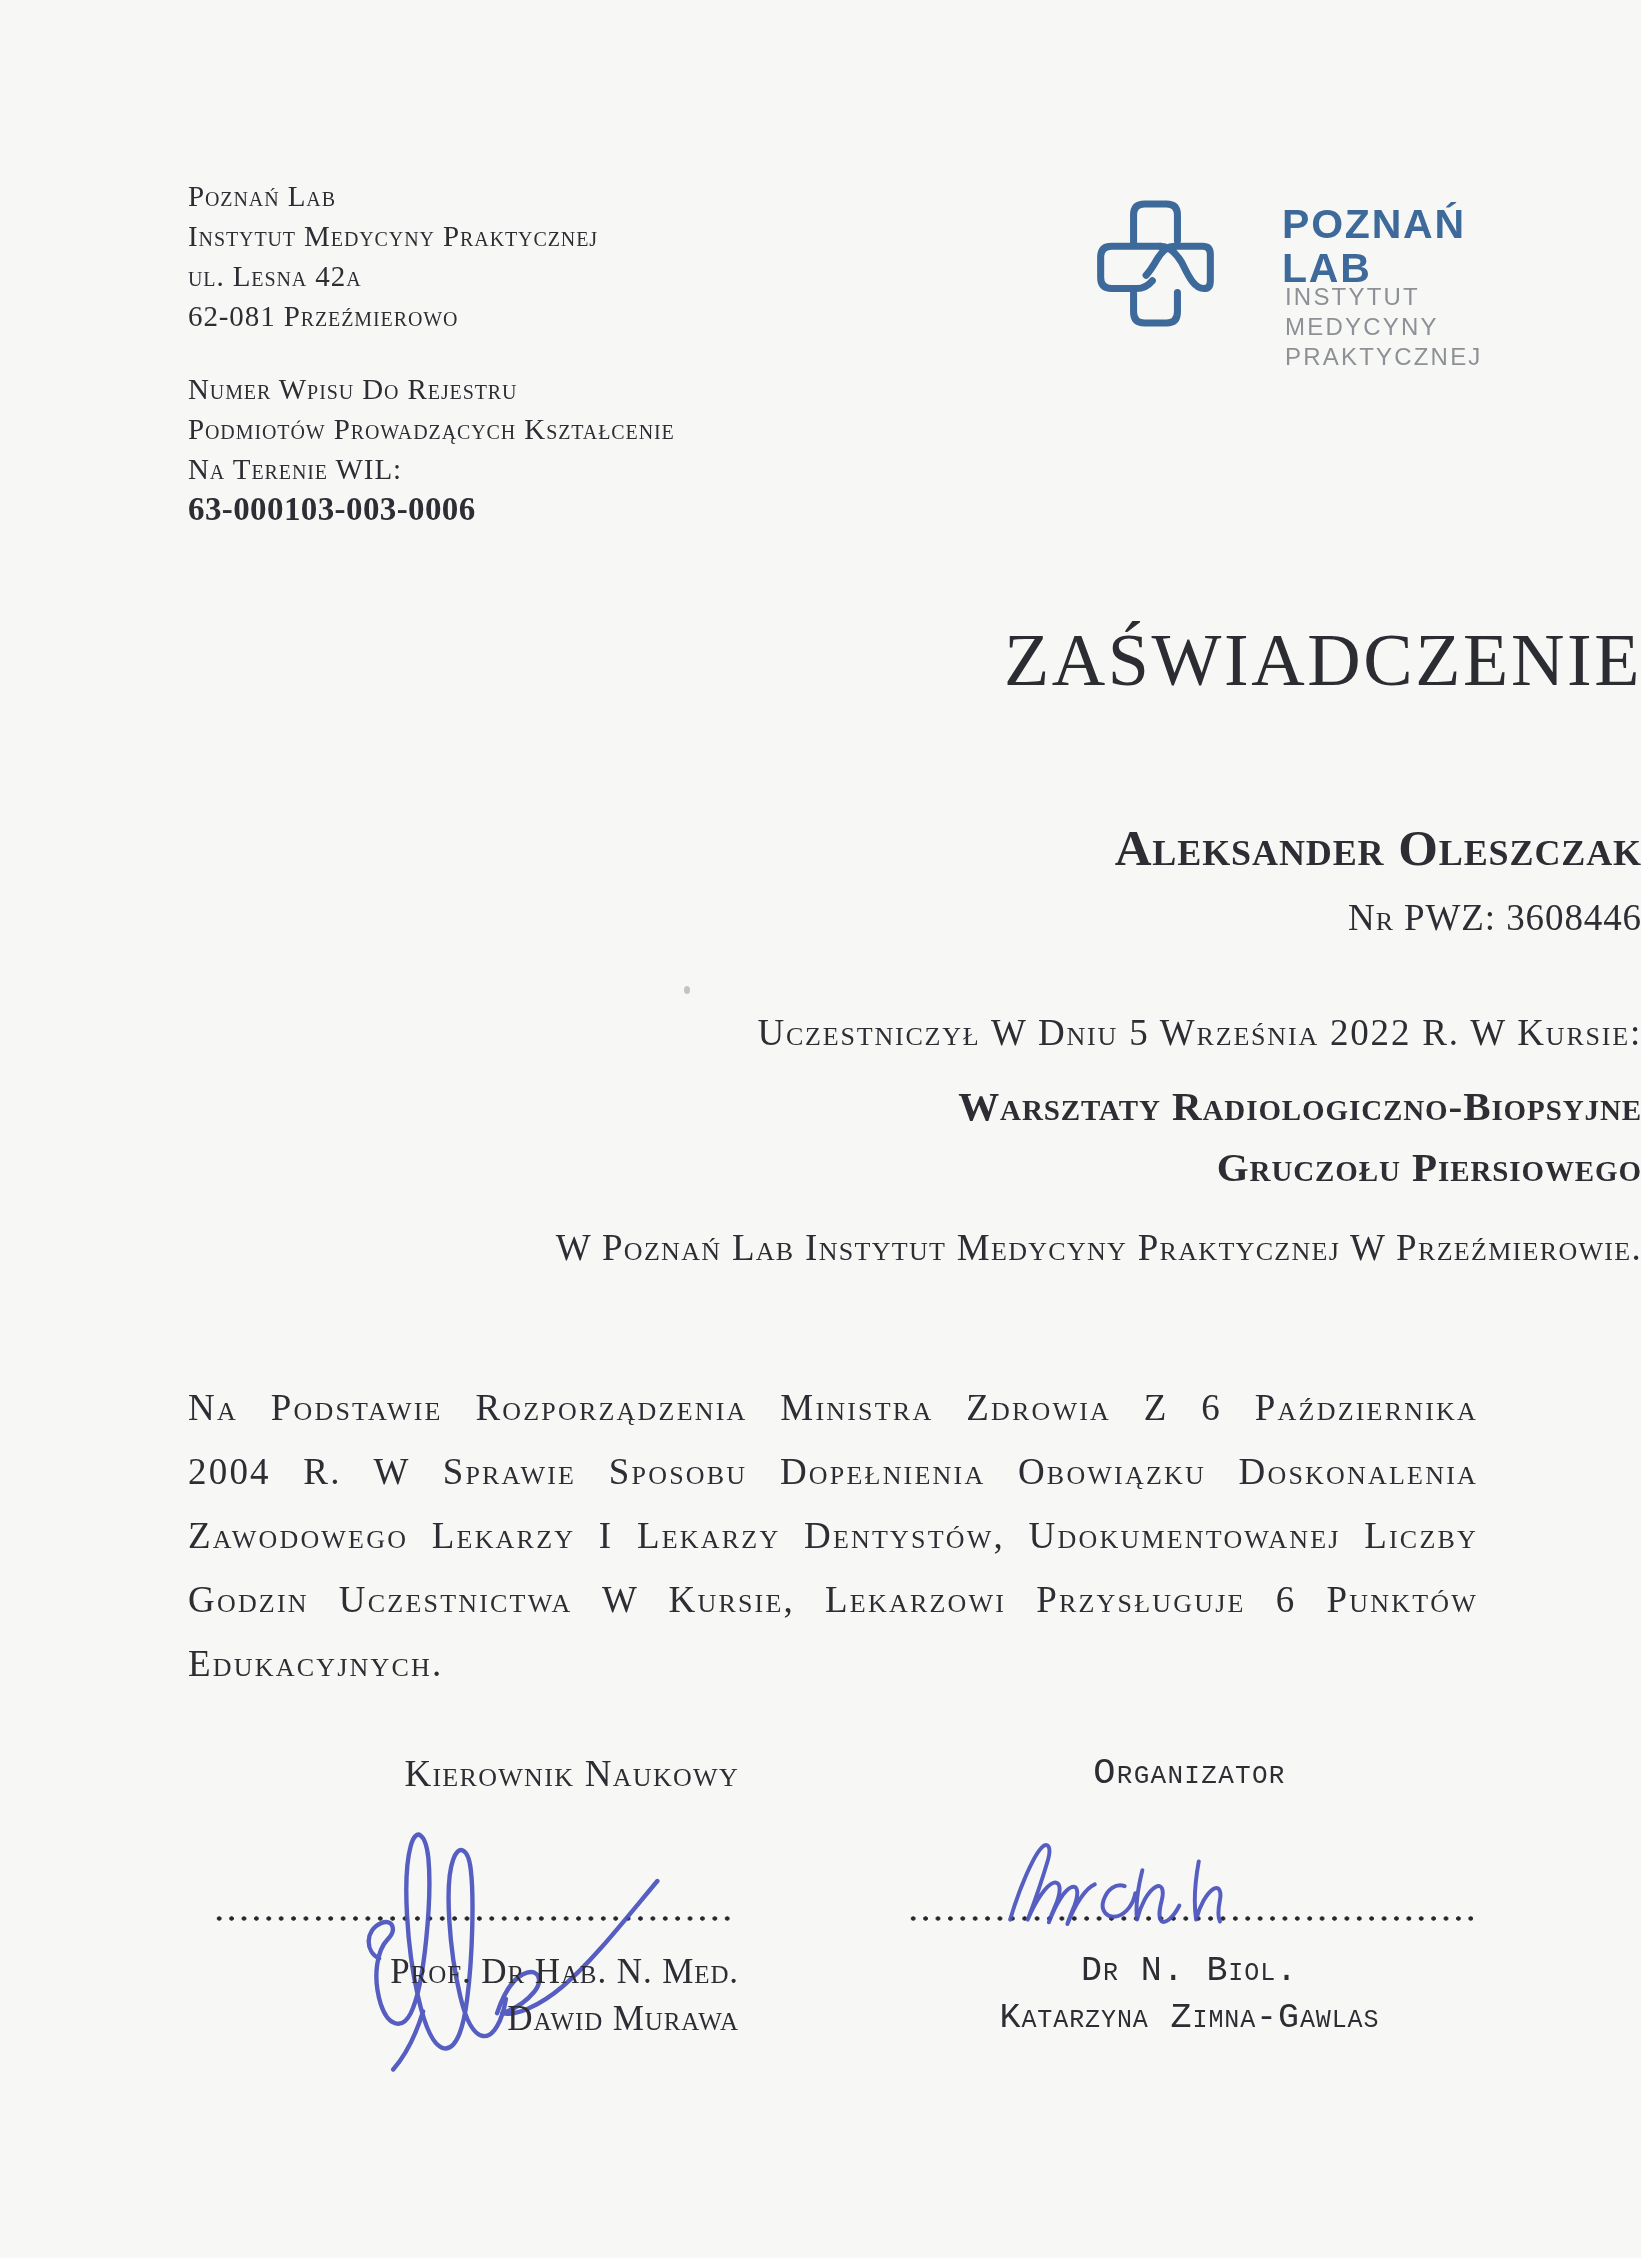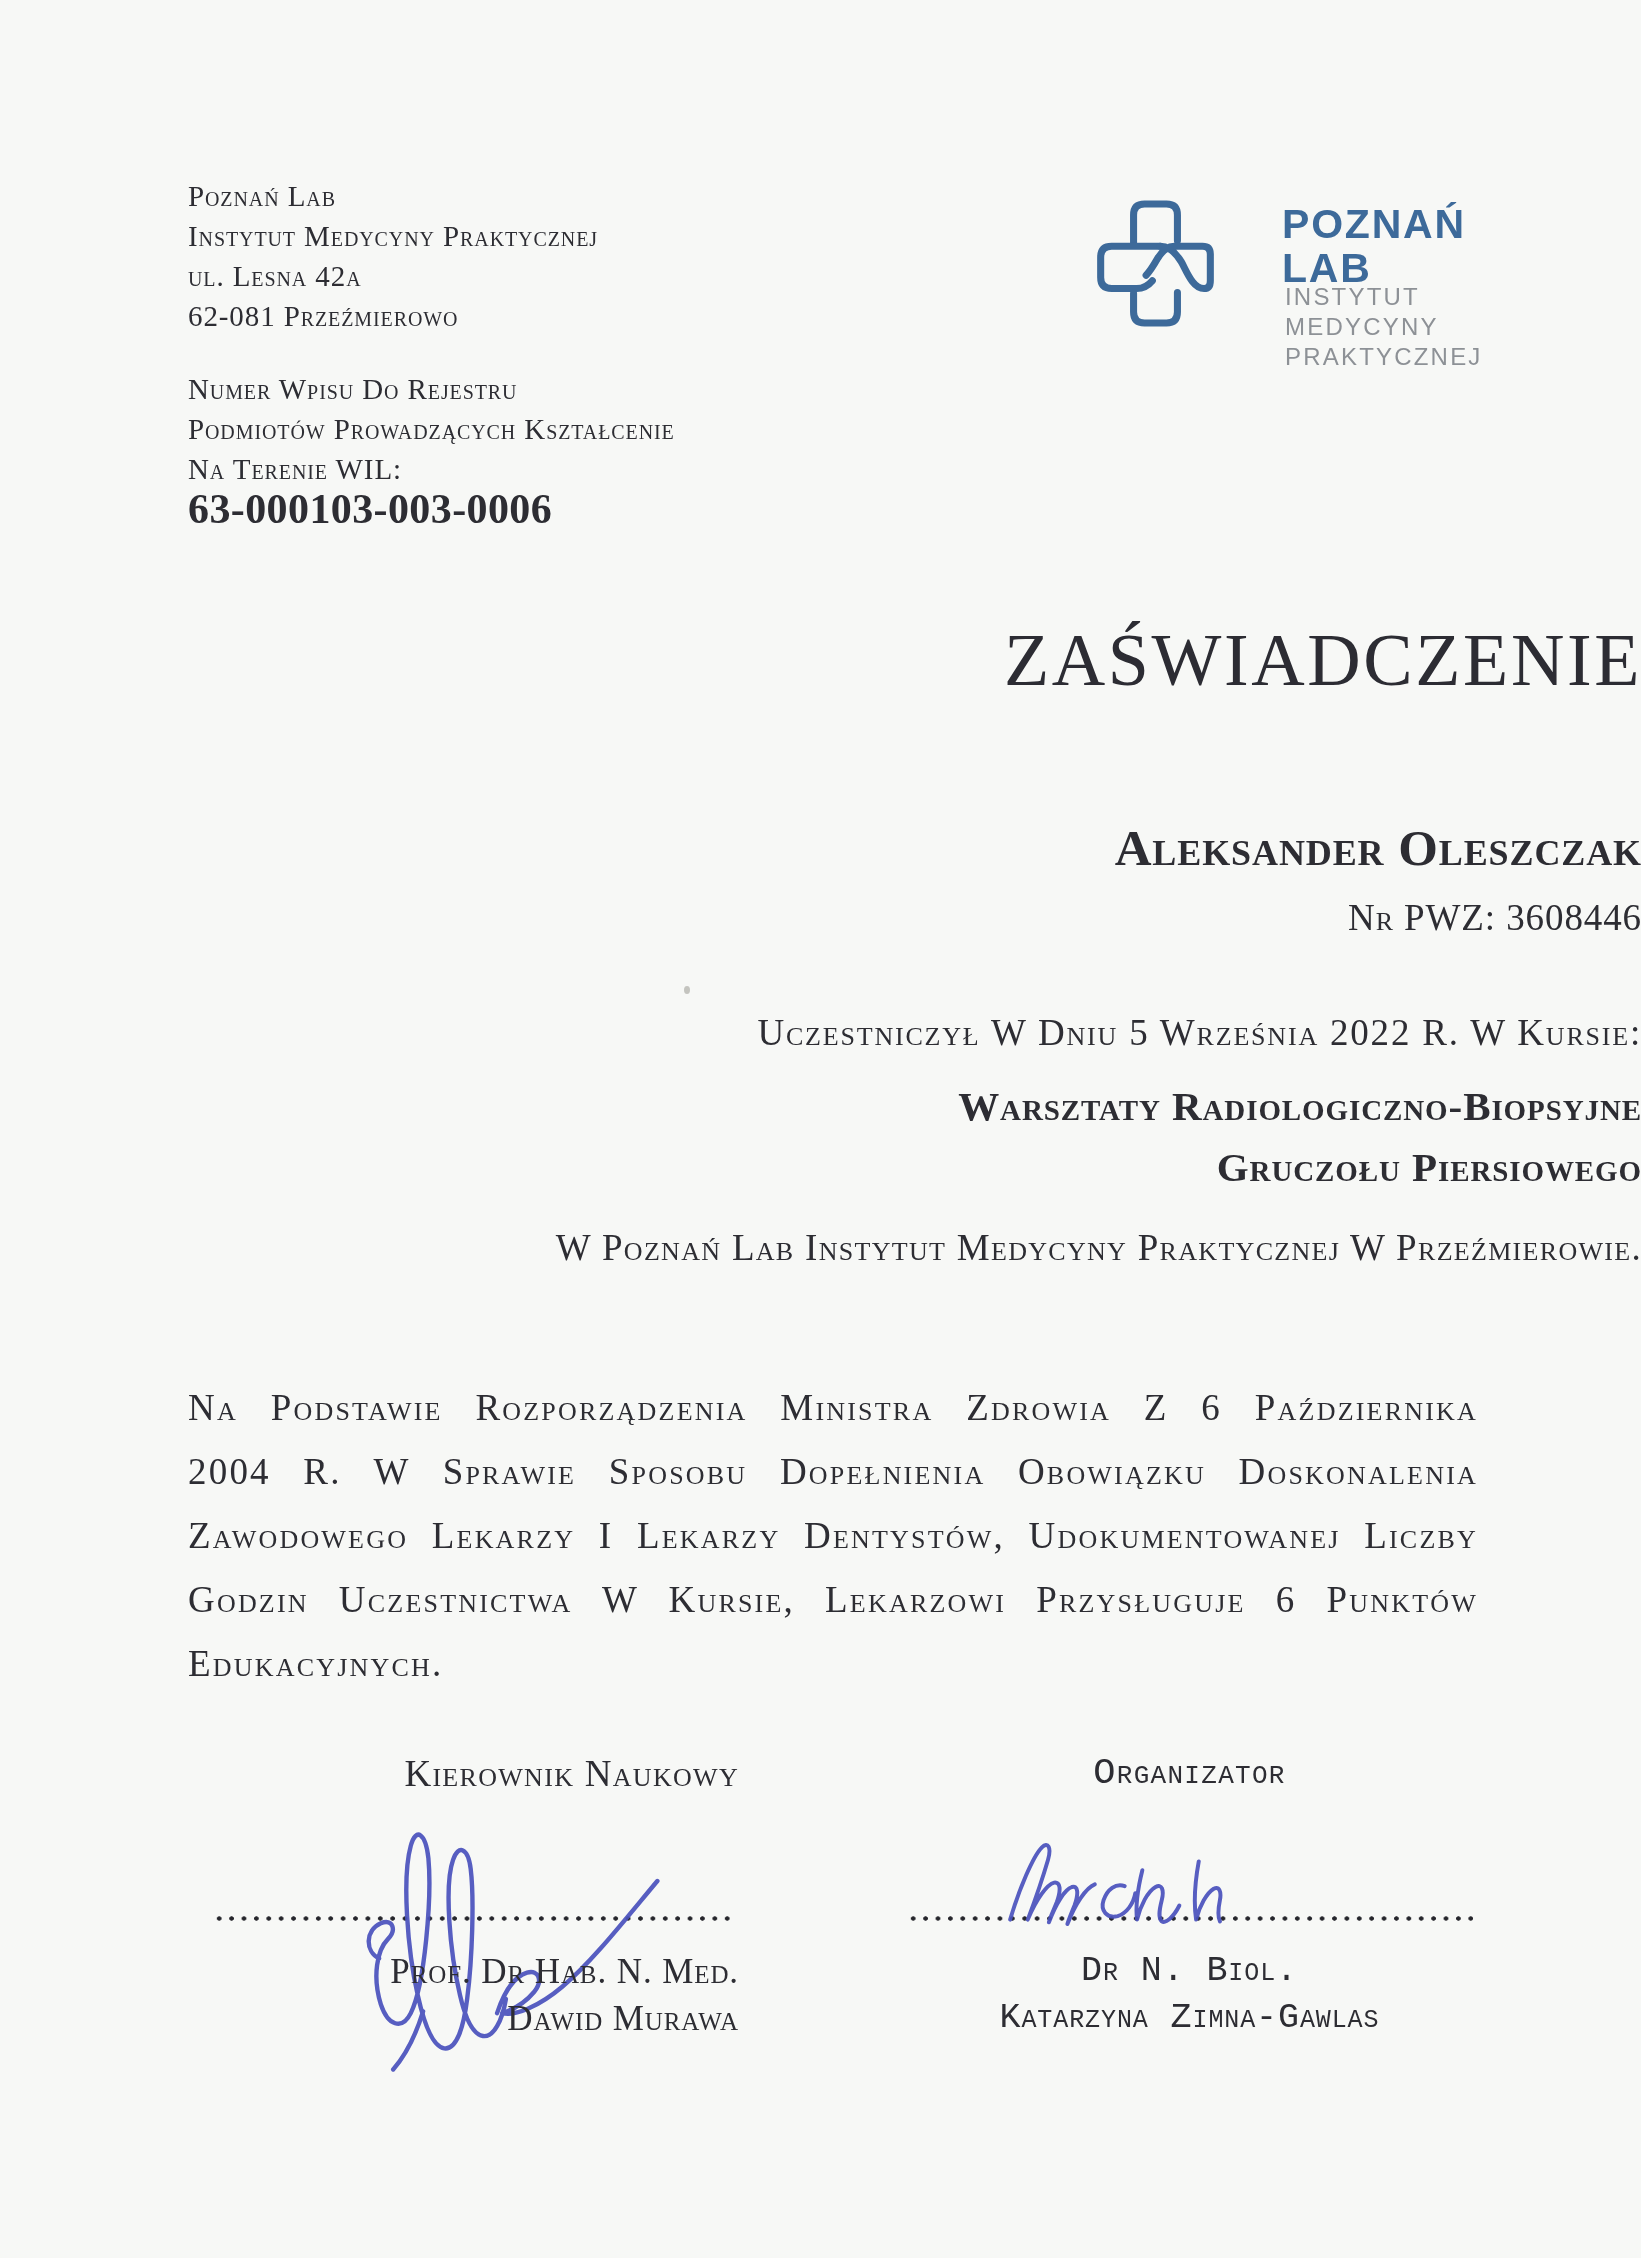--- a/index.html
+++ b/index.html
@@ -10,21 +10,21 @@
     color:var(--ink,#2d2d33);
     overflow:hidden;
   }
   .sc{font-variant-caps:small-caps;}
   .abs{position:absolute;margin-left:12px;}
   .center{left:0;right:0;text-align:right;}
 
   
   .address{left:176px;top:176px;font-size:29px;line-height:40px;letter-spacing:0.9px;}
   .registry{left:176px;top:369px;font-size:29px;line-height:40px;letter-spacing:0.9px;}
-  .registry .num{font-weight:700;font-size:42px;letter-spacing:0.4px;font-variant-caps:normal;}
+  .registry .num{font-weight:700;font-size:33px;letter-spacing:0.4px;font-variant-caps:normal;}
 
   
   .logo-icon{left:1073px;top:196px;}
   .logo-brand{left:1270px;top:202px;font-family:"Liberation Sans","DejaVu Sans",sans-serif;
     font-size:41px;line-height:44px;font-weight:600;letter-spacing:1.8px;color:var(--brand,#3d6a9a);}
   .logo-sub{left:1273px;top:282px;font-family:"Liberation Sans","DejaVu Sans",sans-serif;
     font-size:24px;line-height:30px;letter-spacing:2.2px;color:var(--subgray,#8d9196);}
 
   .title{top:618px;font-size:74px;letter-spacing:2.6px;color:#2c2c33;}
   .name{top:819px;font-size:51px;font-weight:700;letter-spacing:0.9px;}

